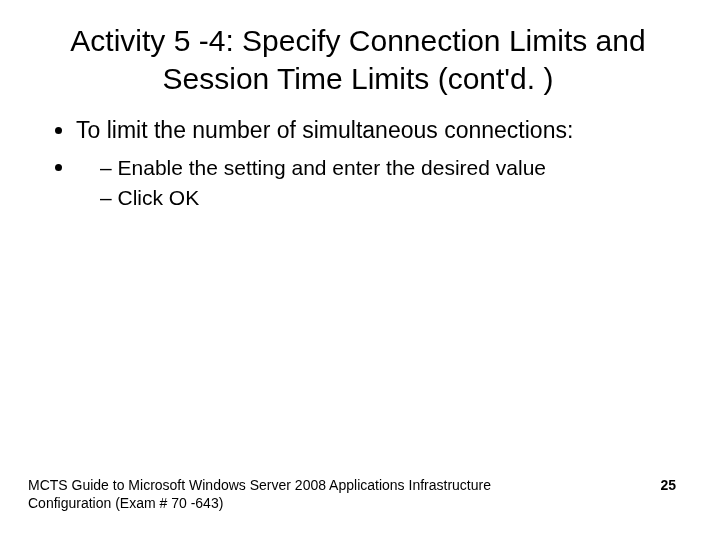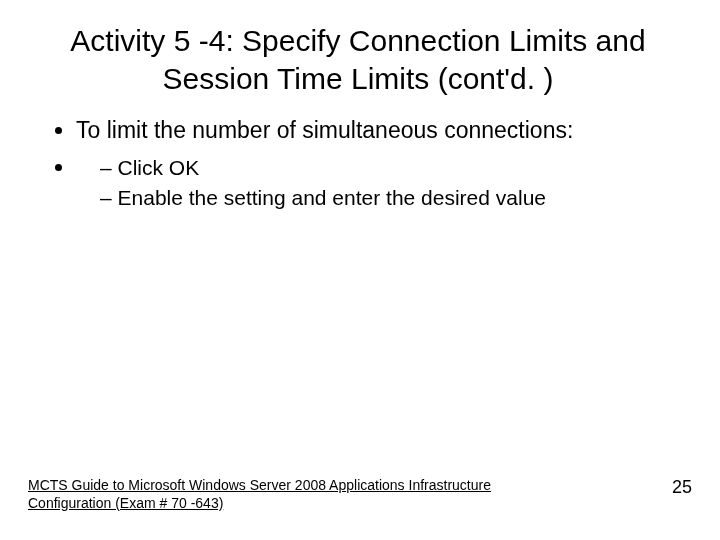--- a/index.html
+++ b/index.html
@@ -56,44 +56,44 @@
     position: absolute;
     left: 28px;
     bottom: 28px;
     width: 664px;
     font-size: 14px;
     line-height: 1.3;
   }
   .footer-text {
     display: inline-block;
     max-width: 520px;
-    text-decoration: underline;
   }
   .page-num {
     position: absolute;
-    right: 0;
+    right: 16px;
     top: 0;
-    font-size: 18px;
+    font-size: 14px;
+    font-weight: bold;
   }
 </style>
 </head>
 <body>
 
 <div class="slide">
 
   <h1 class="title">Activity 5 -4: Specify Connection Limits and Session Time Limits (cont'd. )</h1>
 
   <ul class="top">
     <li>
       <span>To limit the number of simultaneous connections:</span>
     </li>
     <li>
       <ul class="sub">
+        <li>Enable the setting and enter the desired value</li>
         <li>Click OK</li>
-        <li>Enable the setting and enter the desired value</li>
       </ul>
     </li>
   </ul>
 
   <div class="footer">
     <span class="footer-text">MCTS Guide to Microsoft Windows Server 2008 Applications Infrastructure Configuration (Exam # 70 -643)</span>
     <span class="page-num">25</span>
   </div>
 
 </div>

